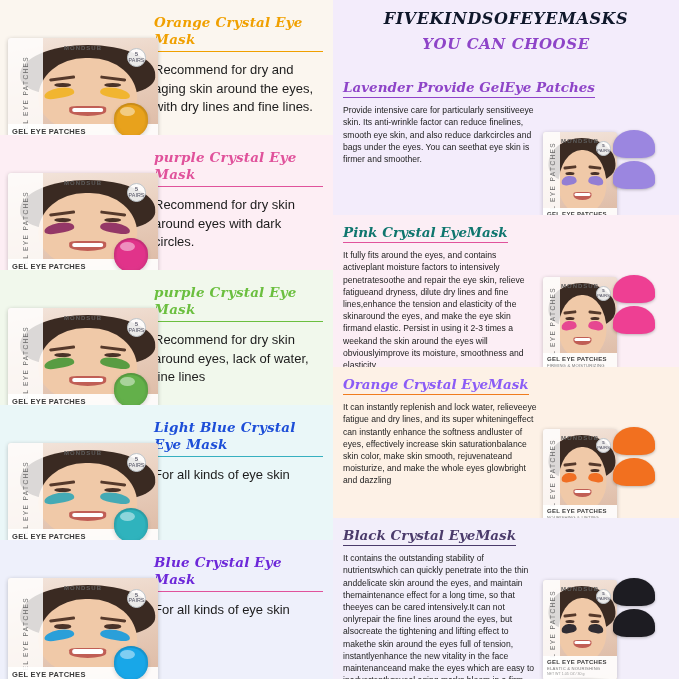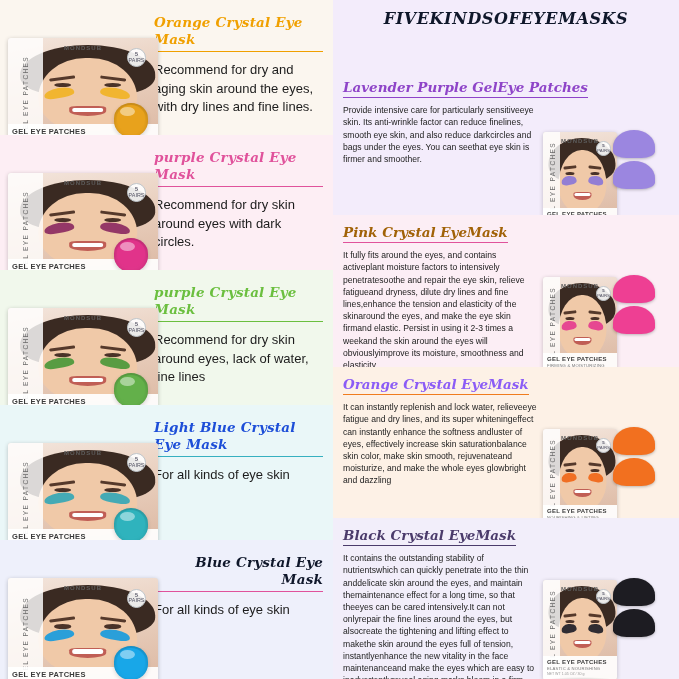--- a/index.html
+++ b/index.html
@@ -354,35 +354,36 @@
             </div>
           </div>
           <div class="shadow"></div>
         </div>
         <div class="jar" id="j4" style="width: 34px; height: 34px; right: 2px; bottom: 26px; background: rgb(24, 167, 232);">
             <div class="lid" style="background: rgb(24, 167, 232);"></div>
             <div class="gloss"></div>
           </div>
       </div>
       <div class="txt">
-        <div class="ltitle" id="lt4" style="color: #0f172a; border-bottom: 1.5px solid rgb(224, 82, 155); text-align: right;">Blue Crystal Eye Mask</div>
+        <div class="ltitle" id="lt4" style="color: #6d28d9; border-bottom: 1.5px solid rgb(224, 82, 155);">Blue Crystal Eye Mask</div>
         <div class="ldesc">For all kinds of eye skin</div>
       </div>
     </div>
 
   </div>
 
   <div class="right">
 
     <div class="rhead" id="rhead" style="background: rgb(243, 236, 251);">
       <div class="h1" style="color: #0f172a;">FIVEKINDSOFEYEMASKS</div>
+      <div class="h2" style="color: rgb(142, 68, 200);">YOU CAN CHOOSE</div>
     </div>
 
     <div class="rrow" id="rrow0" style="height: 145px; background: rgb(243, 236, 251);">
-      <div class="rtitle" id="rt0" style="color: rgb(142, 68, 200); border-bottom: 1.5px solid rgb(142, 68, 200);">Lavender Purple GelEye Patches</div>
+      <div class="rtitle" id="rt0" style="color: rgb(142, 68, 200); border-bottom: 1.5px solid rgb(142, 68, 200);">Lavender Provide GelEye Patches</div>
       <div class="rbody">
         <div class="rtext">Provide intensive care for particularly sensitiveeye skin. Its anti-wrinkle factor can reduce finelines, smooth eye skin, and also reduce darkcircles and bags under the eyes. You can seethat eye skin is firmer and smoother.</div>
         <div class="rpkg">
           <div class="box">
             <div class="carton" style="height:100px;width:74px;">
               <div class="photo">
                 <div class="face">
                   <div class="hair"></div>
                     <div class="skin"></div>
                   <div class="eyebrow l"></div>
@@ -412,21 +413,21 @@
           </div>
           <div class="patchpair" id="rpp0" style="width:42px;height:60px;left:70px;top:26px;">
               <i class="a" style="background: rgb(155, 134, 224);"></i>
               <i class="b" style="background: rgb(155, 134, 224);"></i>
             </div>
         </div>
       </div>
     </div>
 
     <div class="rrow" id="rrow1" style="height: 152px; background: rgb(252, 238, 245);">
-      <div class="rtitle" id="rt1" style="color: #a16207; border-bottom: 1.5px solid rgb(224, 82, 155);">Pink Crystal EyeMask</div>
+      <div class="rtitle" id="rt1" style="color: #0f766e; border-bottom: 1.5px solid rgb(224, 82, 155);">Pink Crystal EyeMask</div>
       <div class="rbody">
         <div class="rtext">It fully fits around the eyes, and contains activeplant moisture factors to intensively penetratesoothe and repair the eye skin, relieve fatigueand dryness, dilute dry lines and fine lines,enhance the tension and elasticity of the skinaround the eyes, and make the eye skin firmand elastic. Persist in using it 2-3 times a weekand the skin around the eyes will obviouslyimprove its moisture, smoothness and elasticity</div>
         <div class="rpkg">
           <div class="box">
             <div class="carton" style="height:100px;width:74px;">
               <div class="photo">
                 <div class="face">
                   <div class="hair"></div>
                     <div class="skin"></div>
                   <div class="eyebrow l"></div>

